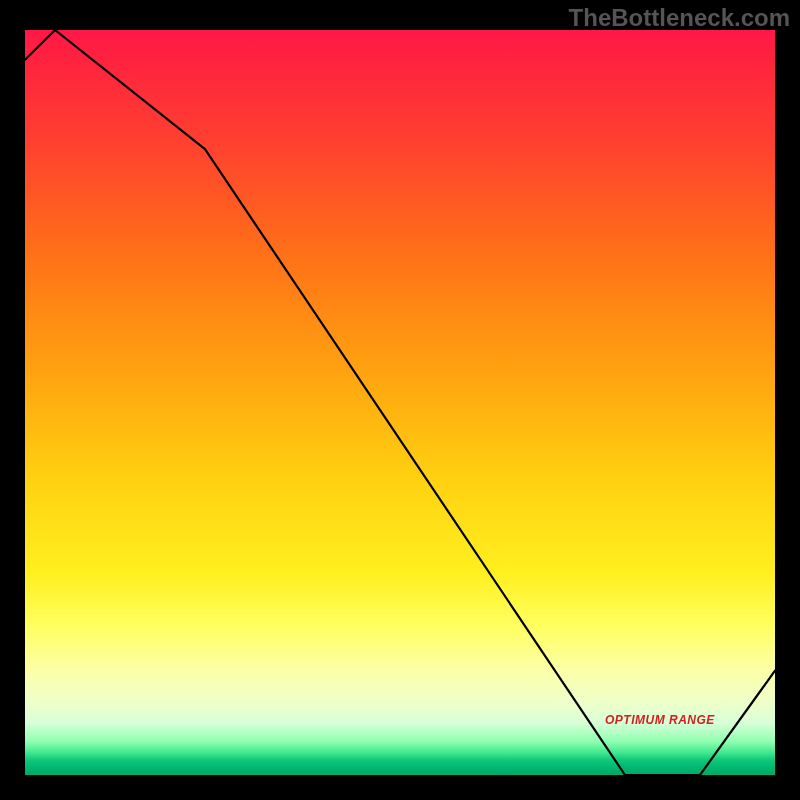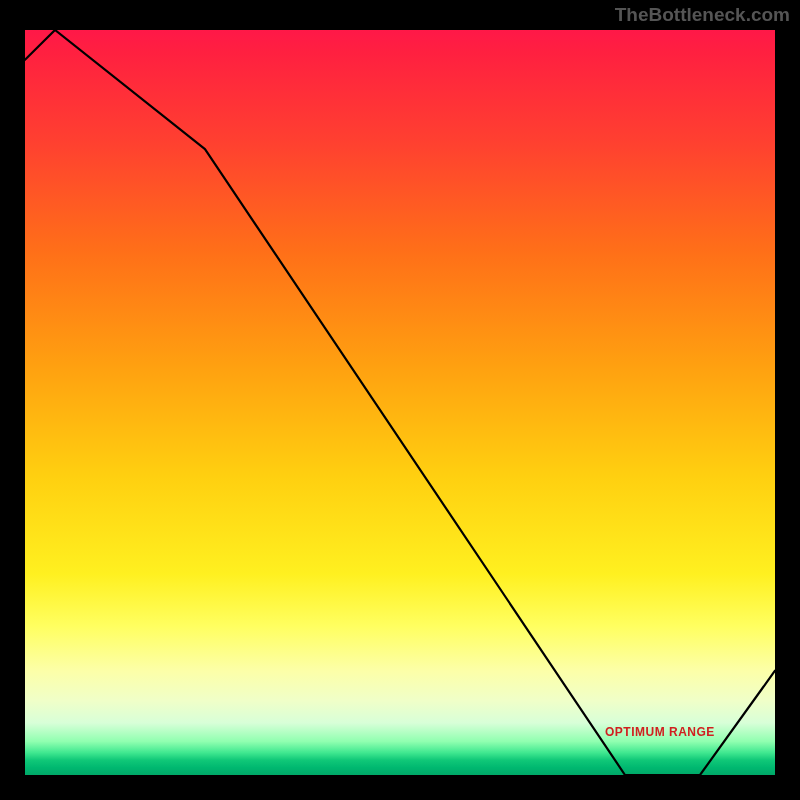--- a/index.html
+++ b/index.html
@@ -9,21 +9,21 @@
     background: #000;
     position: relative;
     font-family: Arial, sans-serif;
     overflow: hidden;
   }
   .watermark {
     position: absolute;
     top: 4px;
     right: 10px;
     color: #555;
-    font-size: 19px;
+    font-size: 24px;
     font-weight: bold;
     z-index: 10;
   }
   .plot-area {
     position: absolute;
     left: 25px;
     top: 30px;
     width: 750px;
     height: 745px;
     background: linear-gradient(to bottom,
@@ -47,28 +47,29 @@
   }
   .curve-svg {
     position: absolute;
     left: 0;
     top: 0;
     width: 100%;
     height: 100%;
   }
   .bottom-label {
     position: absolute;
-    bottom: 36px;
+    bottom: 48px;
     left: 580px;
     color: #d02020;
     font-size: 12px;
     font-weight: bold;
     letter-spacing: 0.5px;
     z-index: 6;
     filter: blur(0.4px);
+    font-style: italic;
   }
 </style>
 </head>
 <body>
 
 <div class="watermark">TheBottleneck.com</div>
 
 <div class="plot-area">
   <svg class="curve-svg" viewBox="0 0 750 745" preserveAspectRatio="none">
     <path id="curve-path" fill="none" stroke="#000" stroke-width="2.2" stroke-linejoin="round" stroke-linecap="round" d="M 0.0 29.8 L 30.0 0.0 L 180.0 119.2 L 600.0 745.0 L 645.0 745.0 L 675.0 745.0 L 750.0 640.7"></path>

